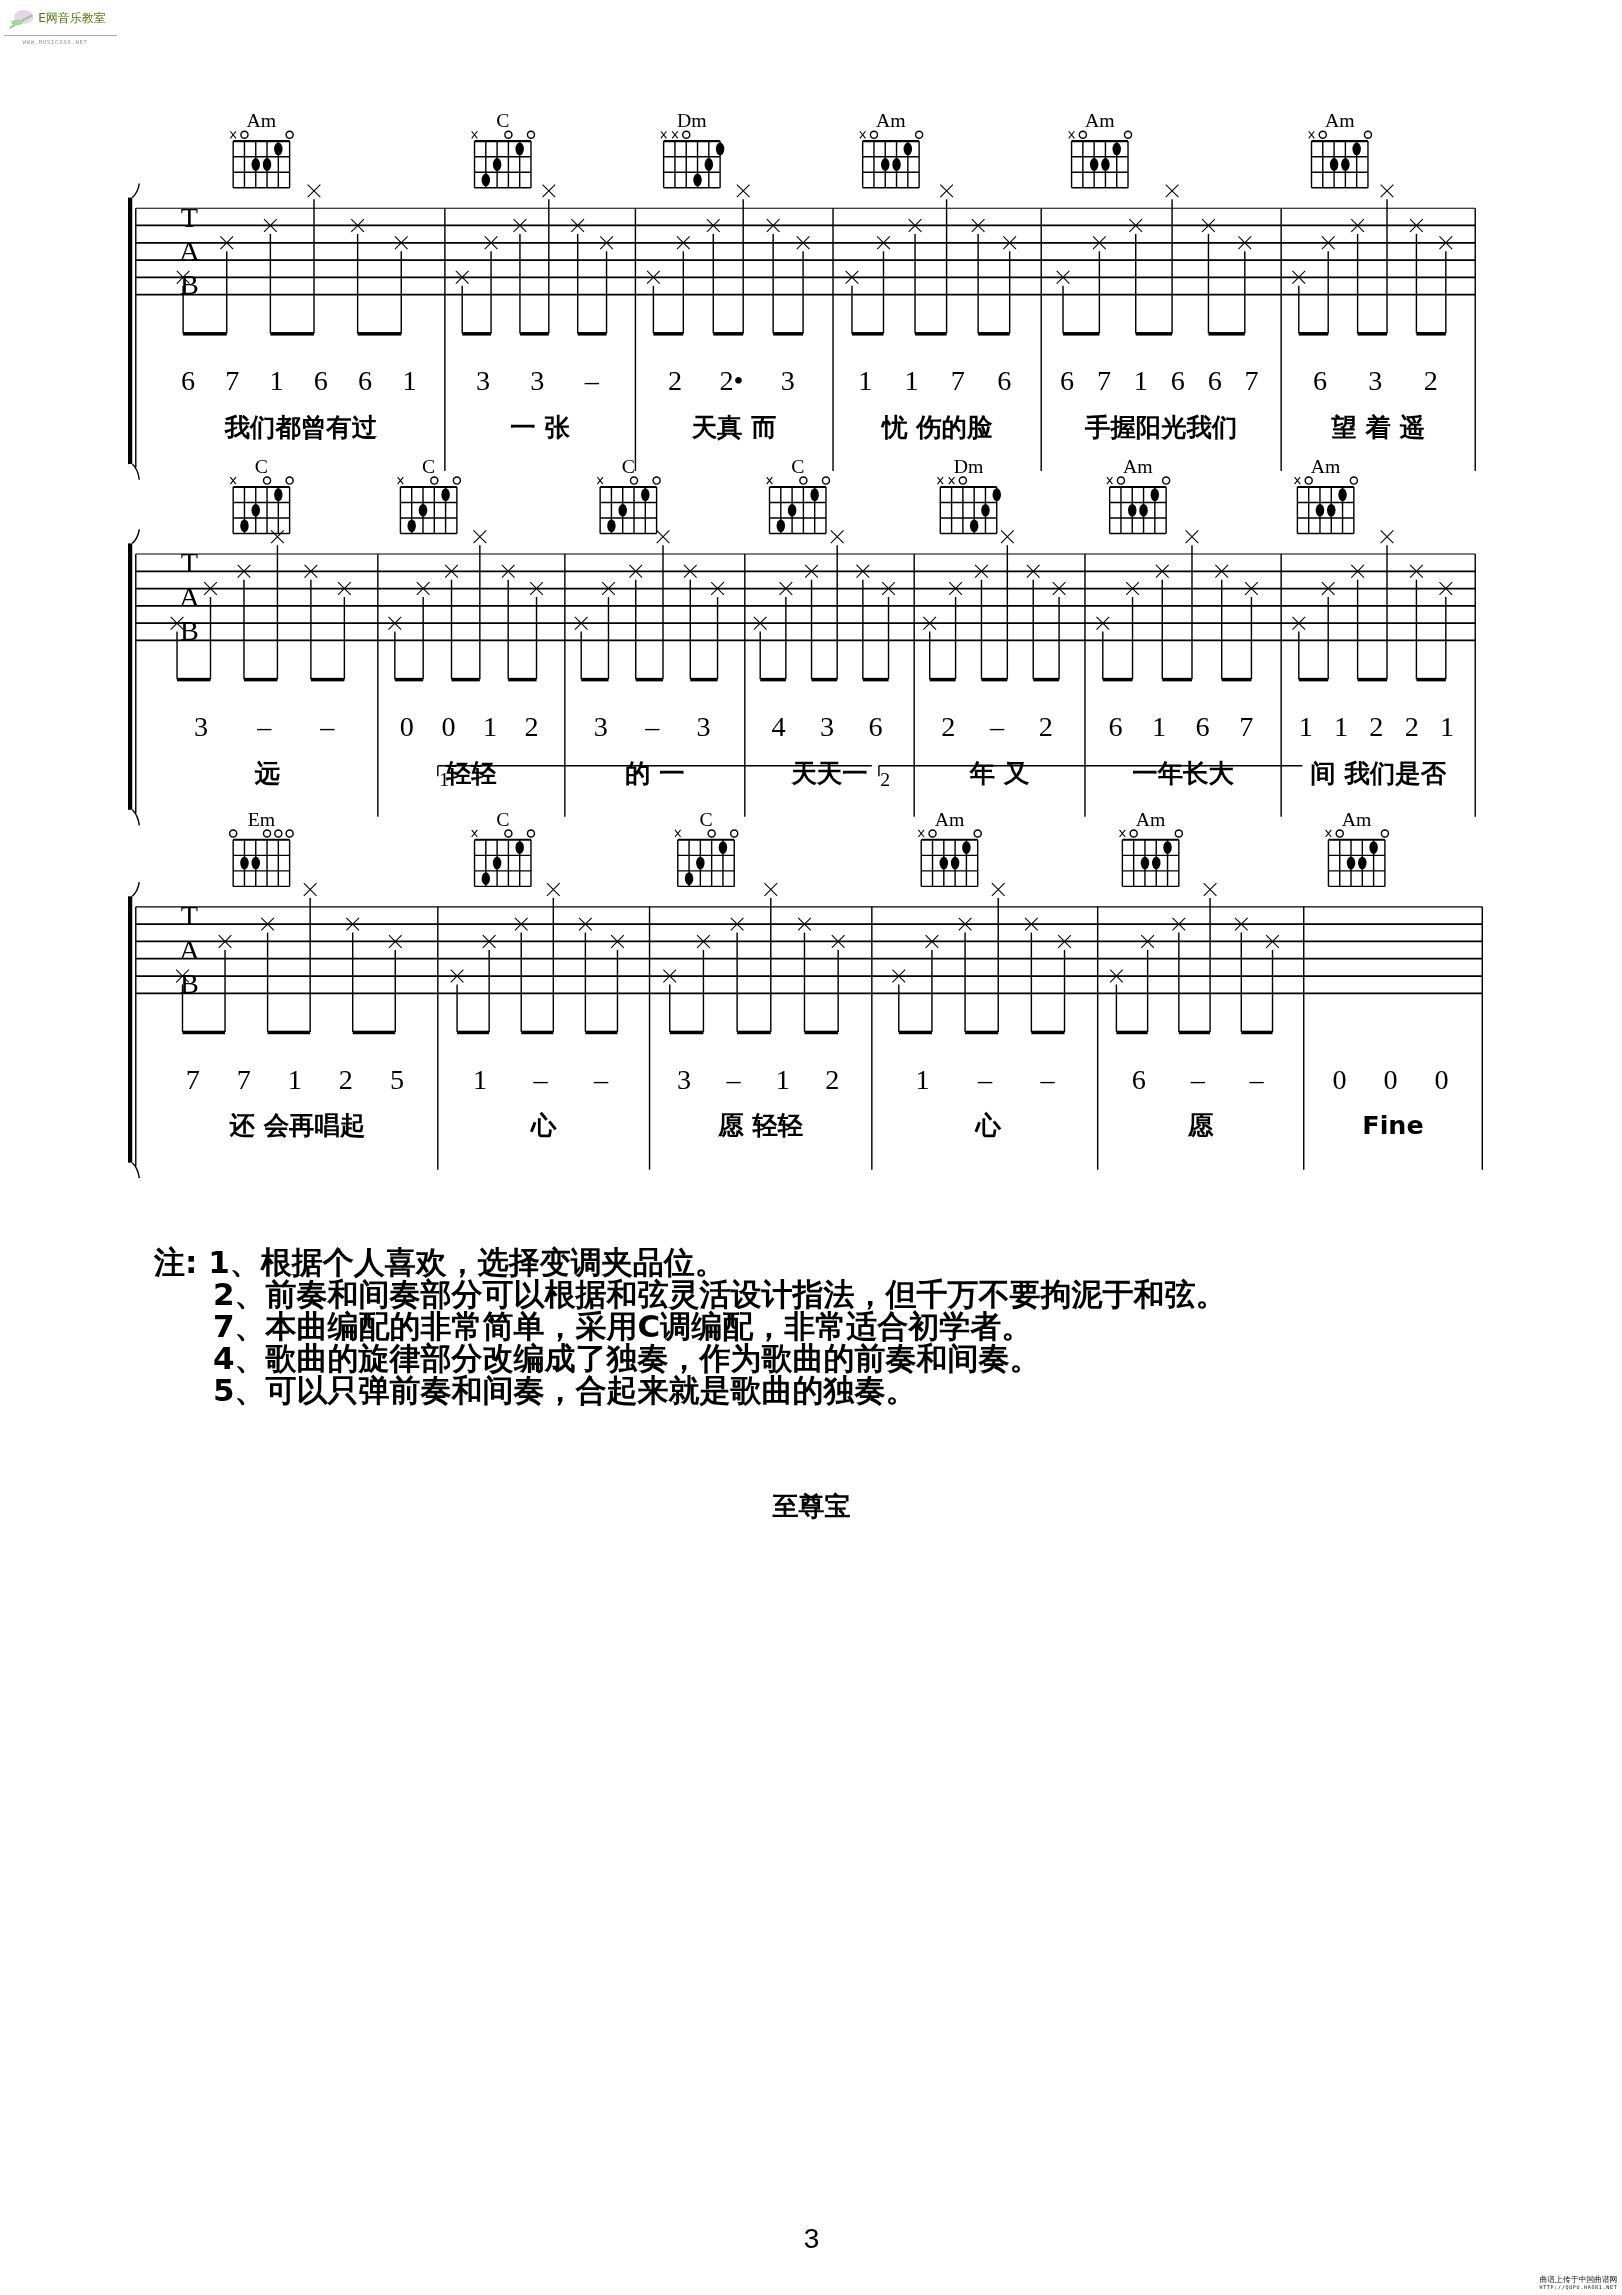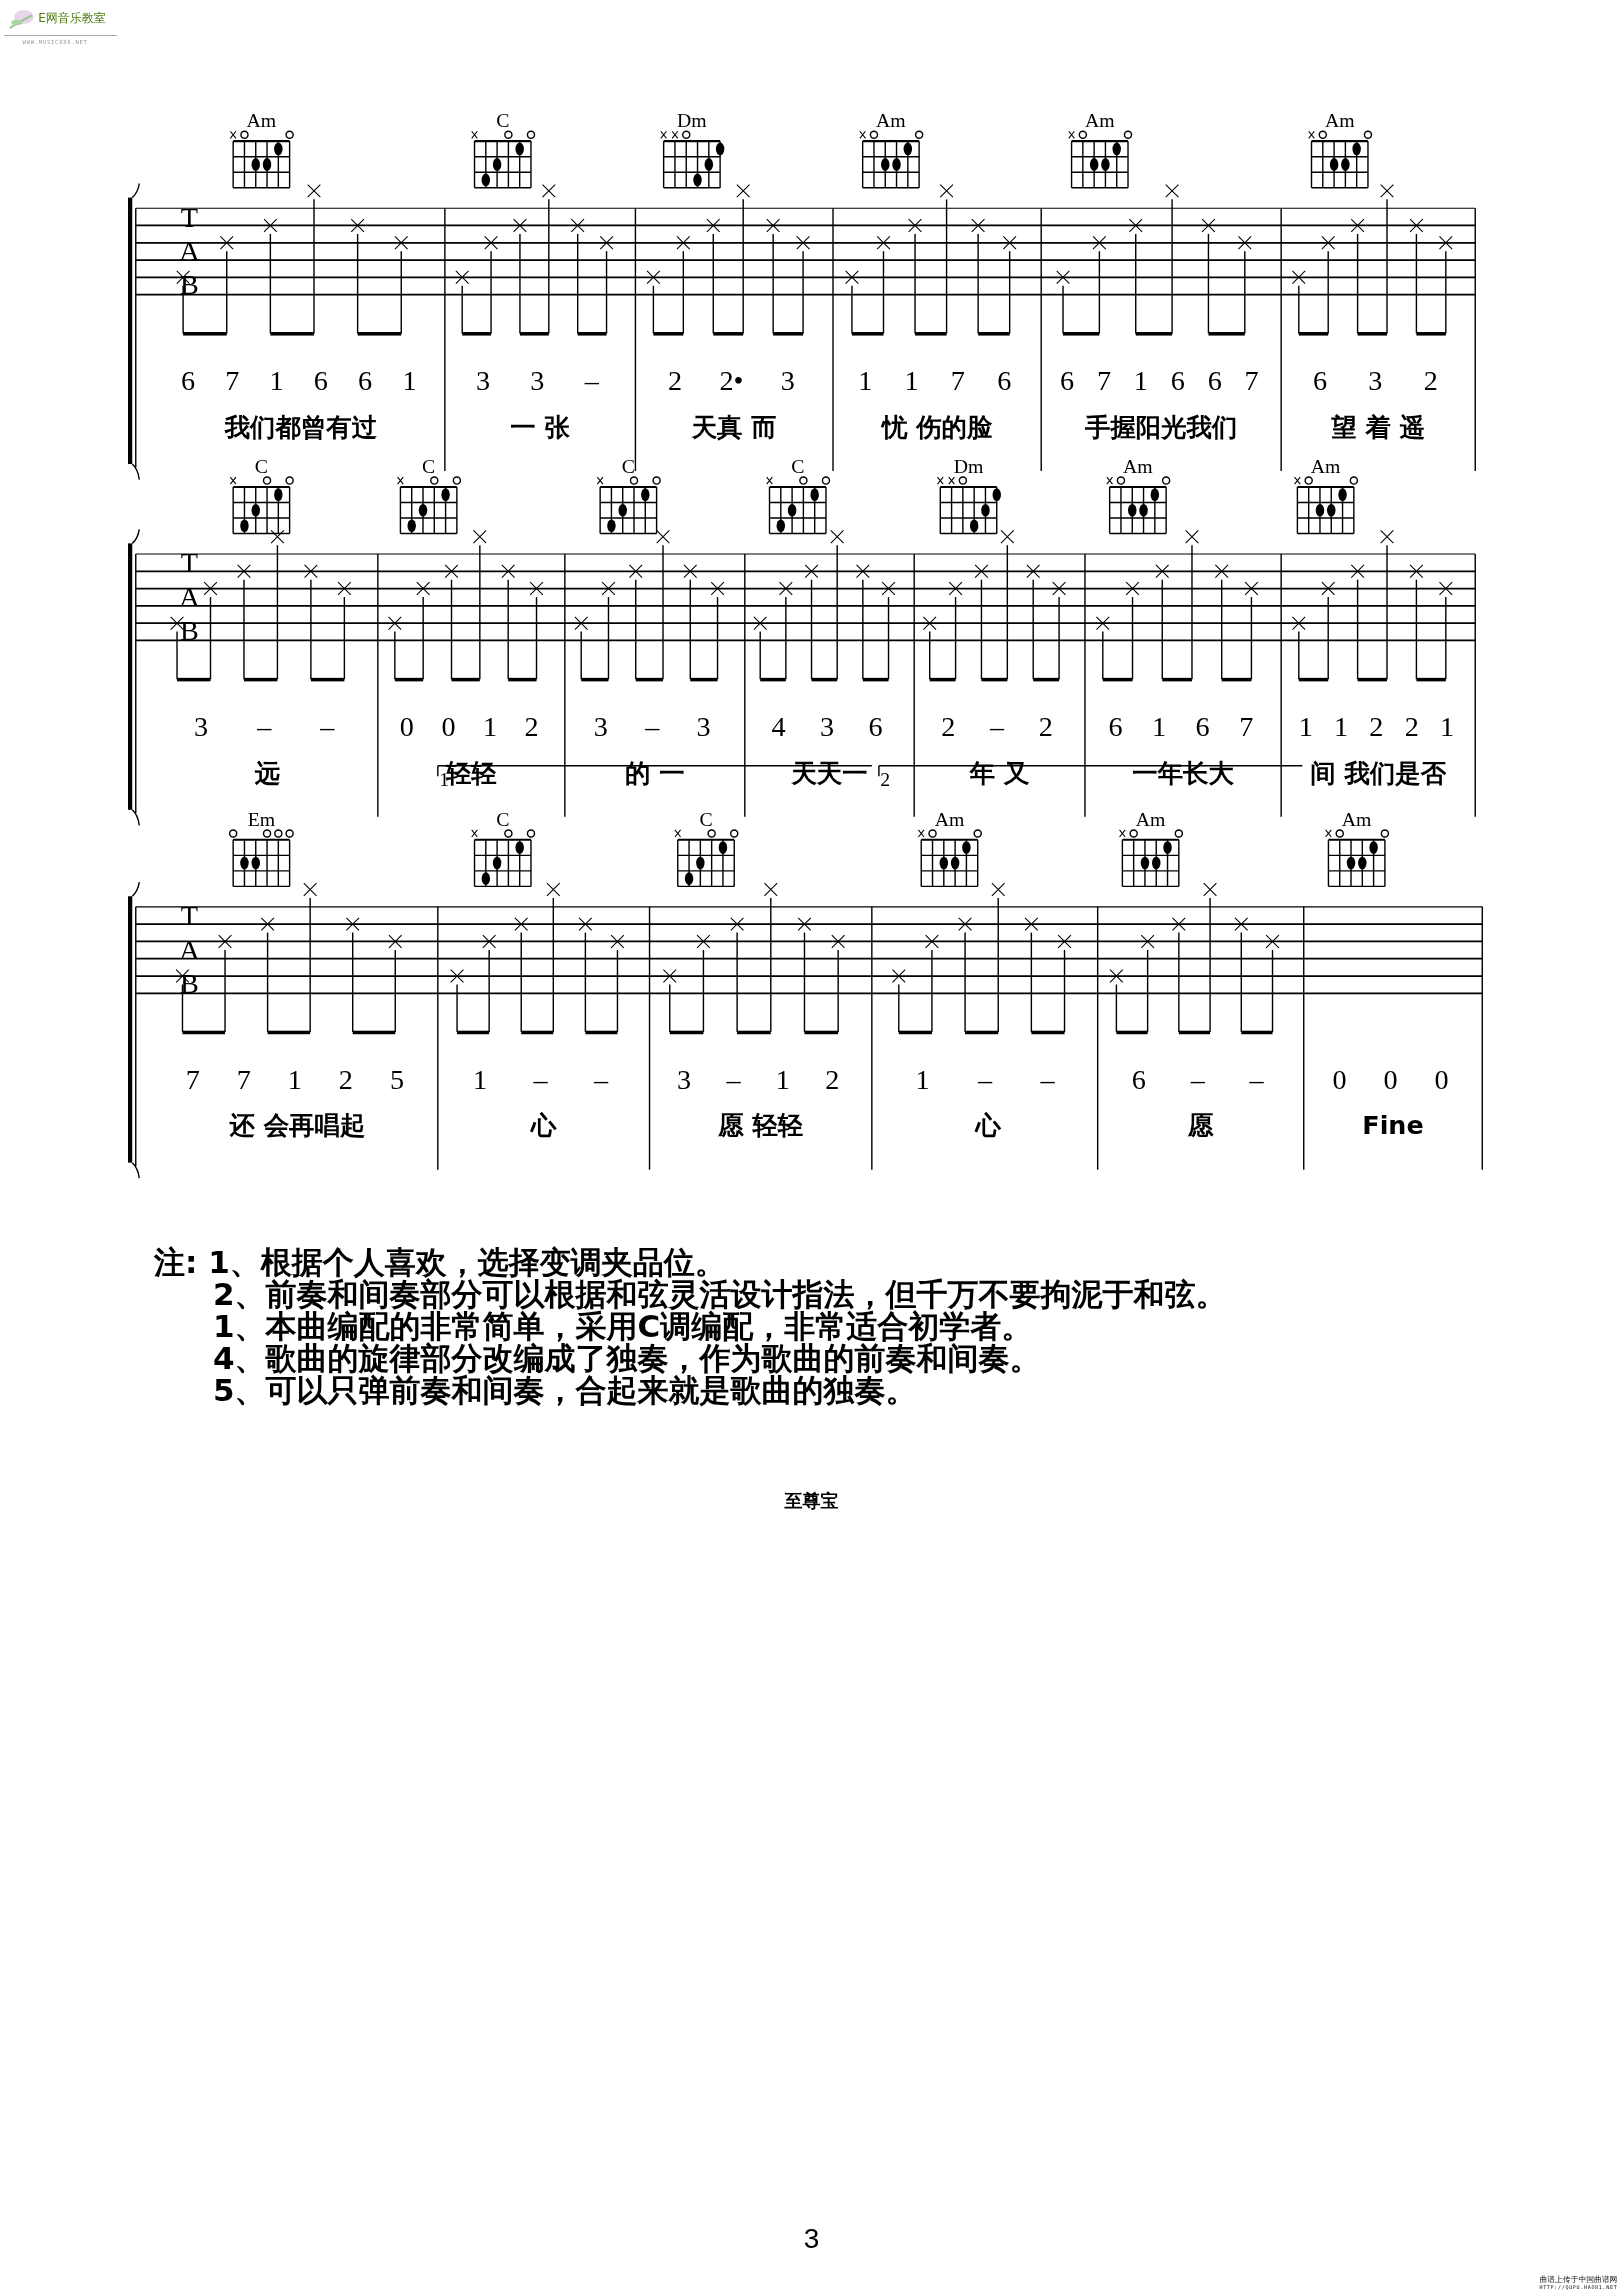--- a/index.html
+++ b/index.html
@@ -15,21 +15,21 @@
   .logo-leaf { position:absolute; left:2.8px; top:2.8px; width:28px; height:24px; }
   svg.score { position:absolute; left:0; top:0; }
   .chord-name { font-family:"Liberation Serif",serif; font-size:28px; }
   .jianpu { font-family:"Liberation Serif",serif; font-size:40px; }
   .lyric { font-family:"DejaVu Sans",sans-serif; font-size:36px; font-weight:bold; }
   .notes { left:154px; top:1246px; font-family:"DejaVu Sans",sans-serif; font-size:31px;
            line-height:32px; font-weight:bold; }
   .notes .note-line { white-space:nowrap; }
   .notes .indent { padding-left:59px; }
   .author { left:0; width:1623px; top:1489px; text-align:center; font-family:"DejaVu Sans",sans-serif;
-            font-size:18px; font-weight:bold; }
+            font-size:26px; font-weight:bold; }
   .page-num { left:0; width:1623px; top:2223px; text-align:center; font-family:"Liberation Sans",sans-serif;
               font-size:28px; }
   .wm { right:5.6px; top:2276px; text-align:center; font-family:"DejaVu Sans",sans-serif; font-size:7.8px;
         line-height:7.8px; color:#111; }
   .wm .wm-url { font-family:"DejaVu Sans Mono",monospace; font-size:5px; letter-spacing:0.7px; }
 </style>
 </head>
 <body>
 
 <div class="abs logo">
@@ -787,21 +787,21 @@
     <ellipse cx="1946" cy="1201" rx="6" ry="9" fill="#000"></ellipse>
     <text x="1897.6" y="1542.5" class="jianpu" text-anchor="middle">0</text>
     <text x="1969.8857142857144" y="1542.5" class="jianpu" text-anchor="middle">0</text>
     <text x="2042.1714285714286" y="1542.5" class="jianpu" text-anchor="middle">0</text>
     <text x="1973.5" y="1607.5" class="lyric" text-anchor="middle">Fine</text>
   </svg>
 
 <div class="abs notes">
   <div class="note-line"><span>注:</span> <span>1、根据个人喜欢，选择变调夹品位。</span></div>
   <div class="note-line indent">2、前奏和间奏部分可以根据和弦灵活设计指法，但千万不要拘泥于和弦。</div>
-  <div class="note-line indent">1、本曲编配的非常简单，采用C调编配，非常适合初学者。</div>
+  <div class="note-line indent">7、本曲编配的非常简单，采用C调编配，非常适合初学者。</div>
   <div class="note-line indent">4、歌曲的旋律部分改编成了独奏，作为歌曲的前奏和间奏。</div>
   <div class="note-line indent">5、可以只弹前奏和间奏，合起来就是歌曲的独奏。</div>
 </div>
 
 <div class="abs author">至尊宝</div>
 <div class="abs page-num">3</div>
 
 <div class="abs wm">
   <div>曲谱上传于中国曲谱网</div>
   <div class="wm-url">HTTP://QUPU.HAO81.NET</div>

